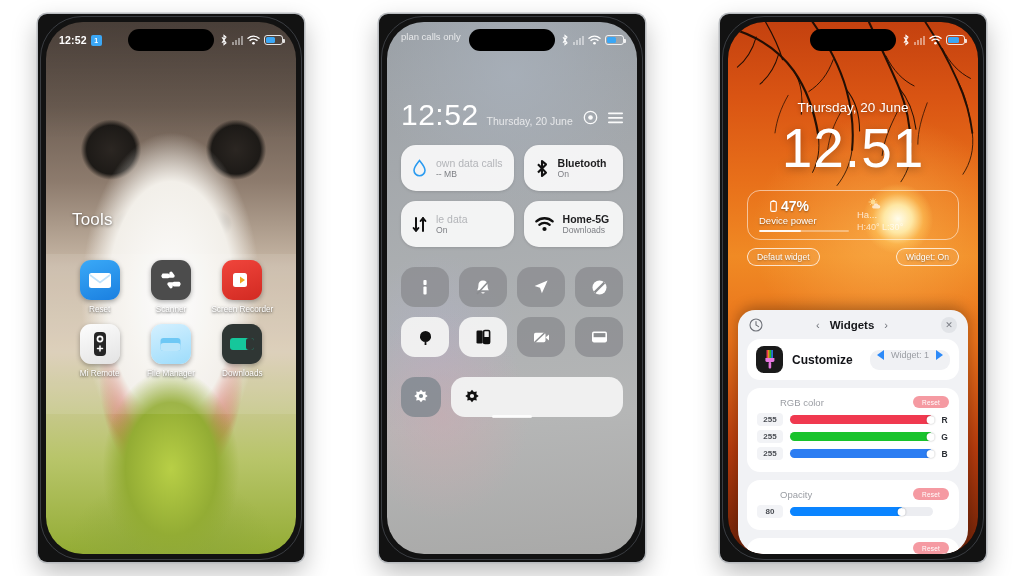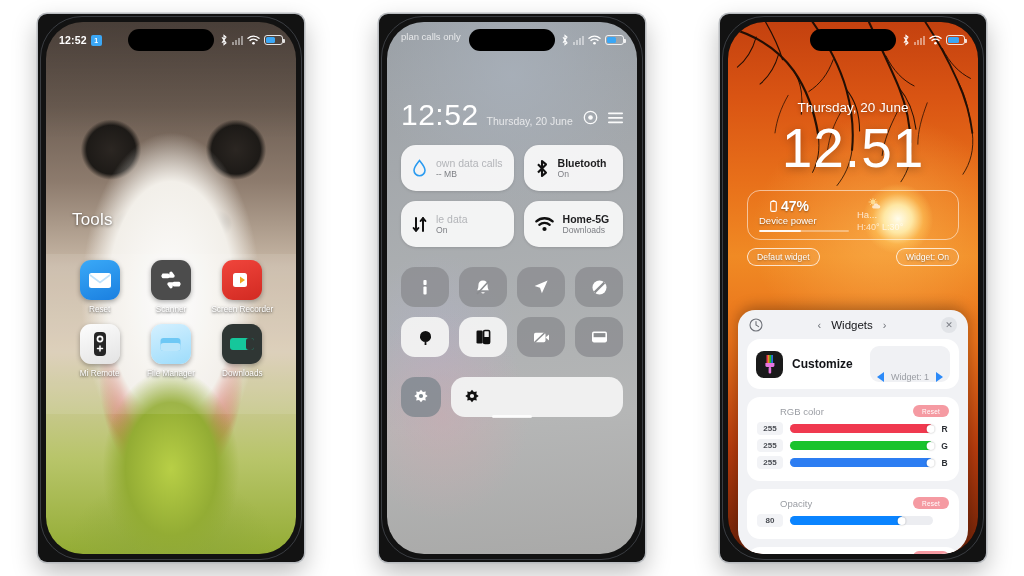--- a/index.html
+++ b/index.html
@@ -199,38 +199,38 @@
   .wpanel {
     position:absolute; left:10px; right:10px; bottom:0; top:288px; z-index:10;
     background:#f1f2f5; border-radius:17px 17px 24px 24px;
     box-shadow:0 -3px 14px rgba(0,0,0,.3); overflow:hidden;
     display:flex; flex-direction:column;
   }
   .wp-head {
     height:29px; display:flex; align-items:center; padding:0 11px; gap:8px; flex:none;
   }
   .wp-title-wrap { flex:1; display:flex; align-items:center; justify-content:center; gap:10px; }
-  .wp-title { font-size:11.5px; font-weight:normal; color:#15161a; }
+  .wp-title { font-size:11.5px; font-weight:bold; color:#15161a; }
   .wp-arrow { color:#6f7279; font-size:11px; }
   .wp-close {
     width:16px;height:16px;border-radius:50%;background:#e2e4e8;color:#7a7d84;
     display:flex;align-items:center;justify-content:center;font-size:9px;
   }
   .card {
     background:#fff; border-radius:13px; margin:0 9px 8px; padding:8px 10px; flex:none;
   }
   .card.cust { display:flex; align-items:center; gap:9px; padding:7px 9px; }
   .cust-ico {
     width:27px;height:27px;border-radius:8px;background:#1a1a1a;flex:none;
     display:flex;align-items:center;justify-content:center;
   }
   .cust-lbl { font-size:12px; font-weight:bold; color:#121317; }
   .widget-step {
-    margin-left:auto; background:#f0f1f4; border-radius:9px; height:36px;
-    display:flex; align-items:flex-end; gap:7px; padding:0 7px;
+    margin-left:auto; background:#f0f1f4; border-radius:9px; height:20px;
+    display:flex; align-items:flex-start; gap:7px; padding:0 7px;
   }
   .ws-txt { font-size:9px; color:#9a9da3; }
   .tri { width:0;height:0;border-top:5px solid transparent;border-bottom:5px solid transparent; }
   .tri.l { border-right:7px solid #2c8af8; }
   .tri.r { border-left:7px solid #2c8af8; }
 
   .card-head { display:flex; align-items:center; margin-bottom:5px; }
   .card-title { font-size:9.5px; color:#9a9da3;margin-left:23px; }
   .reset-btn {
     margin-left:auto; background:#f59aa2; color:#fff; font-size:6.5px;

